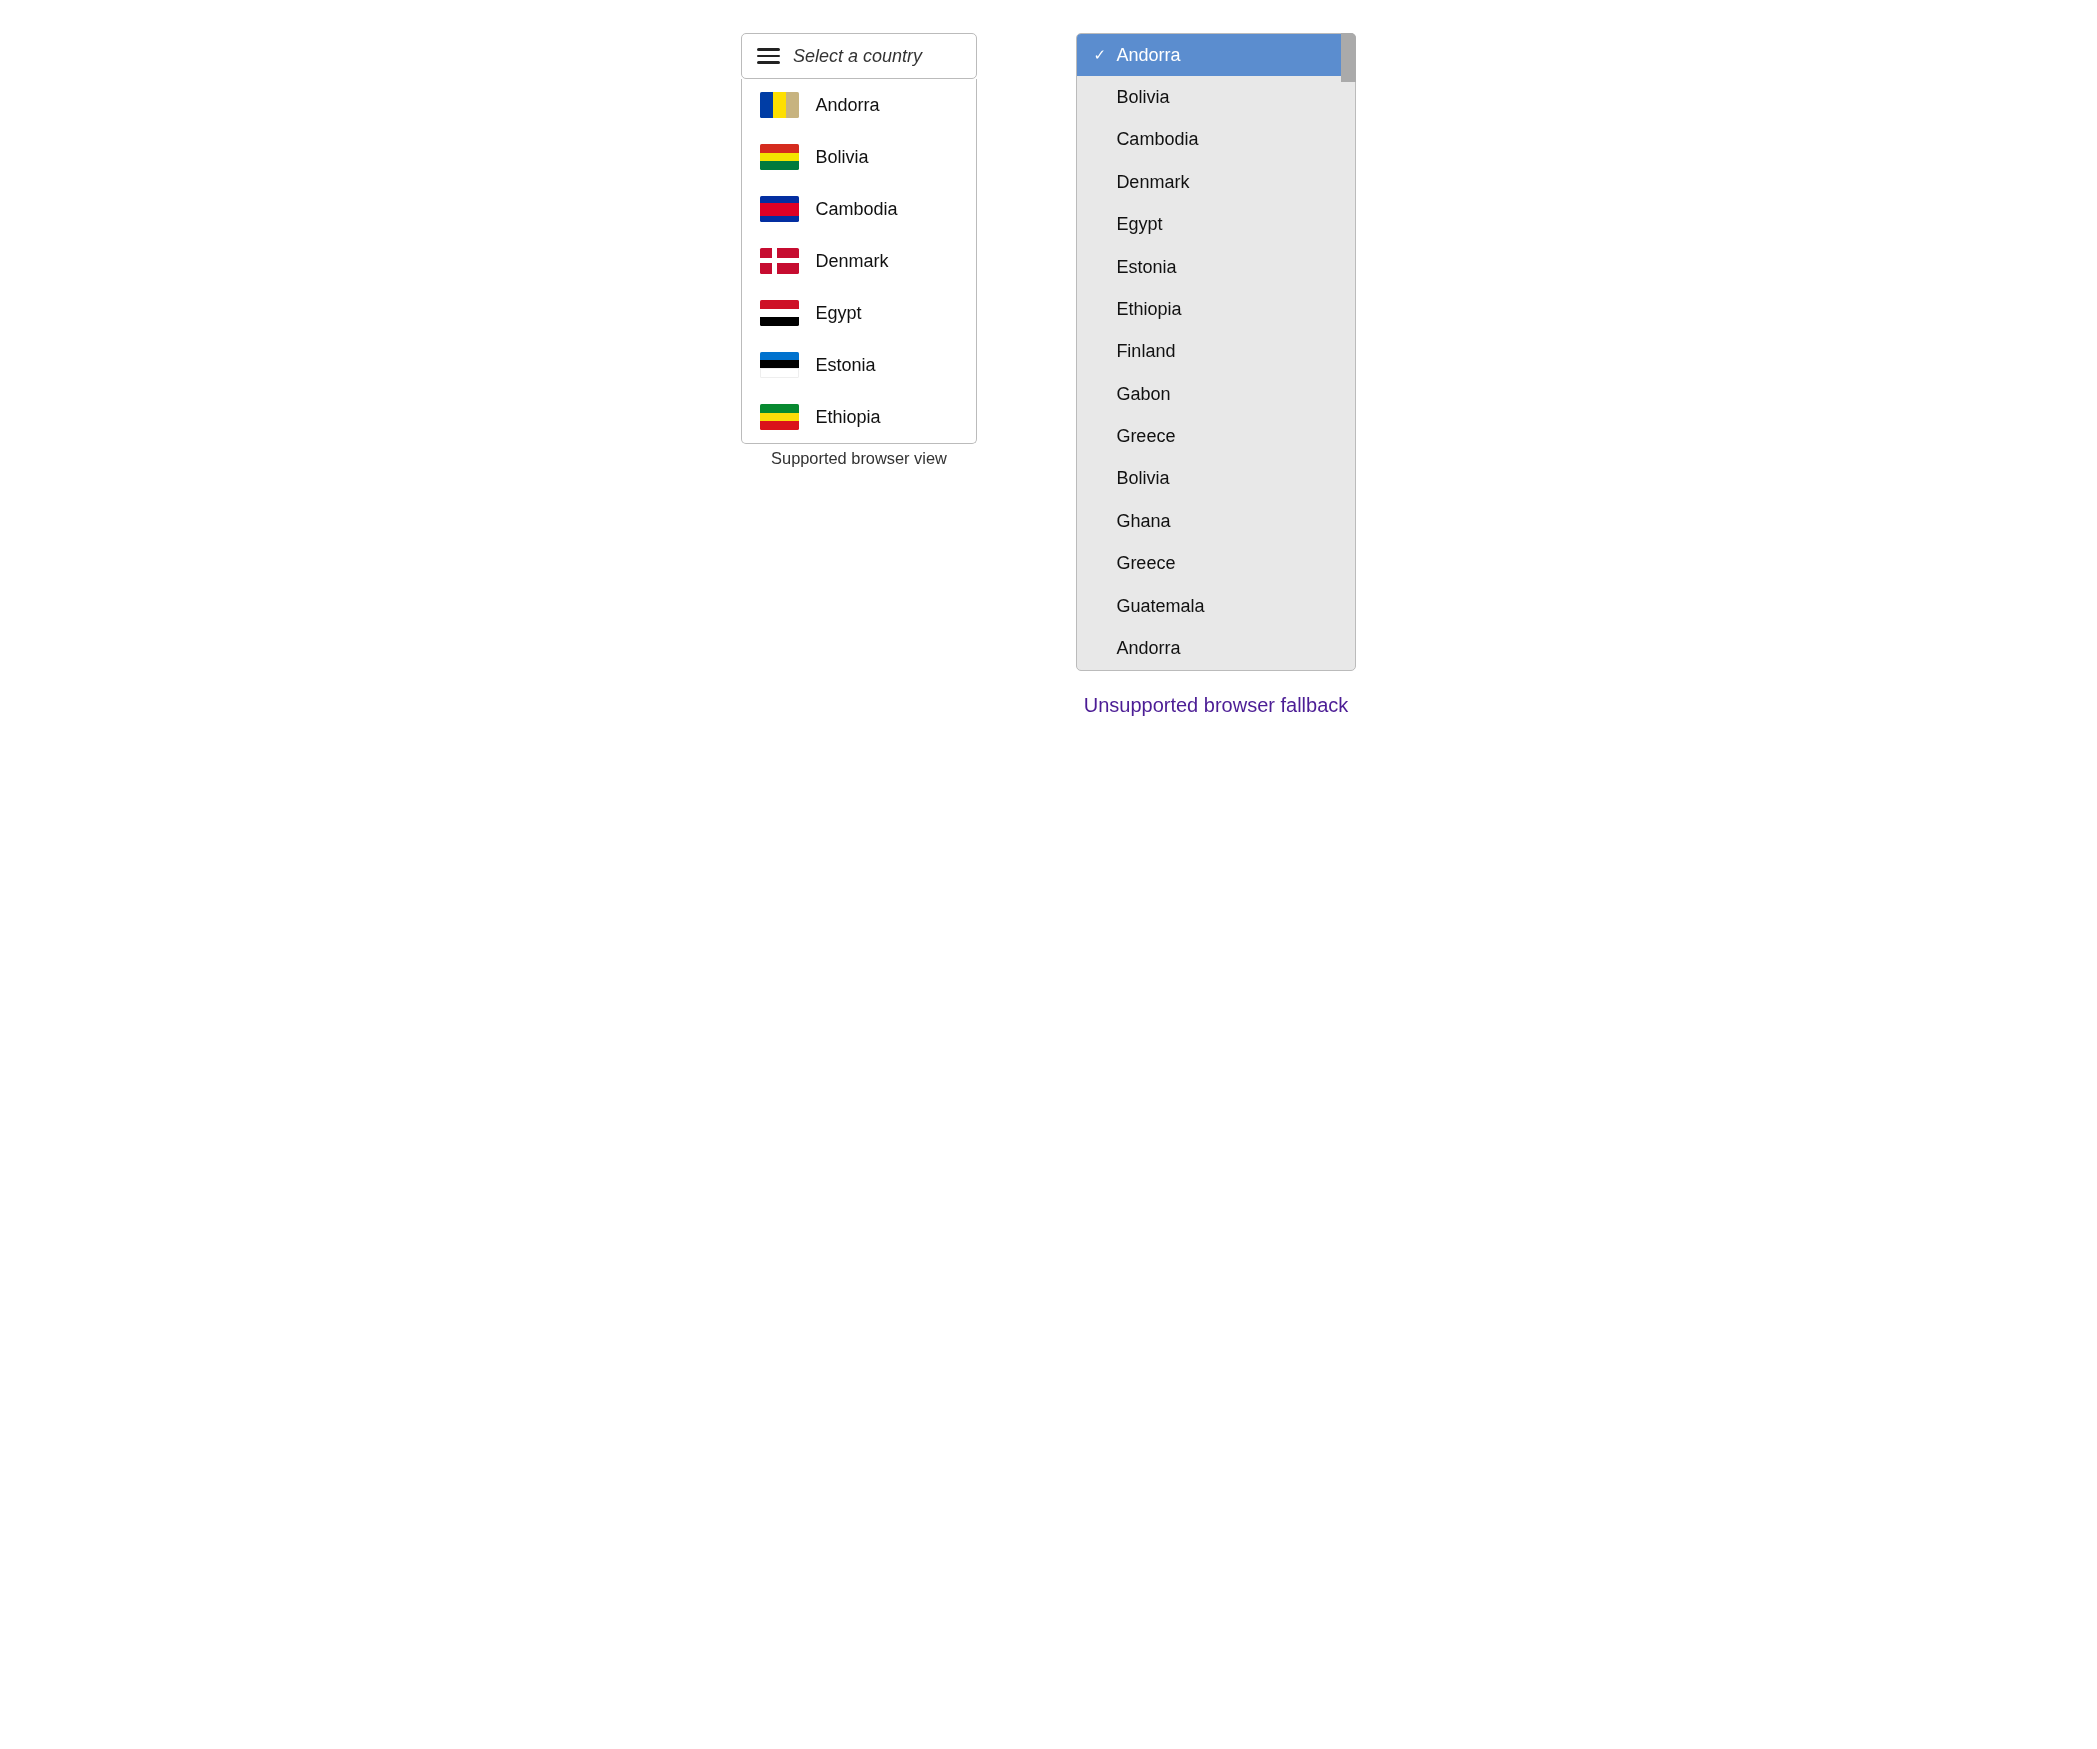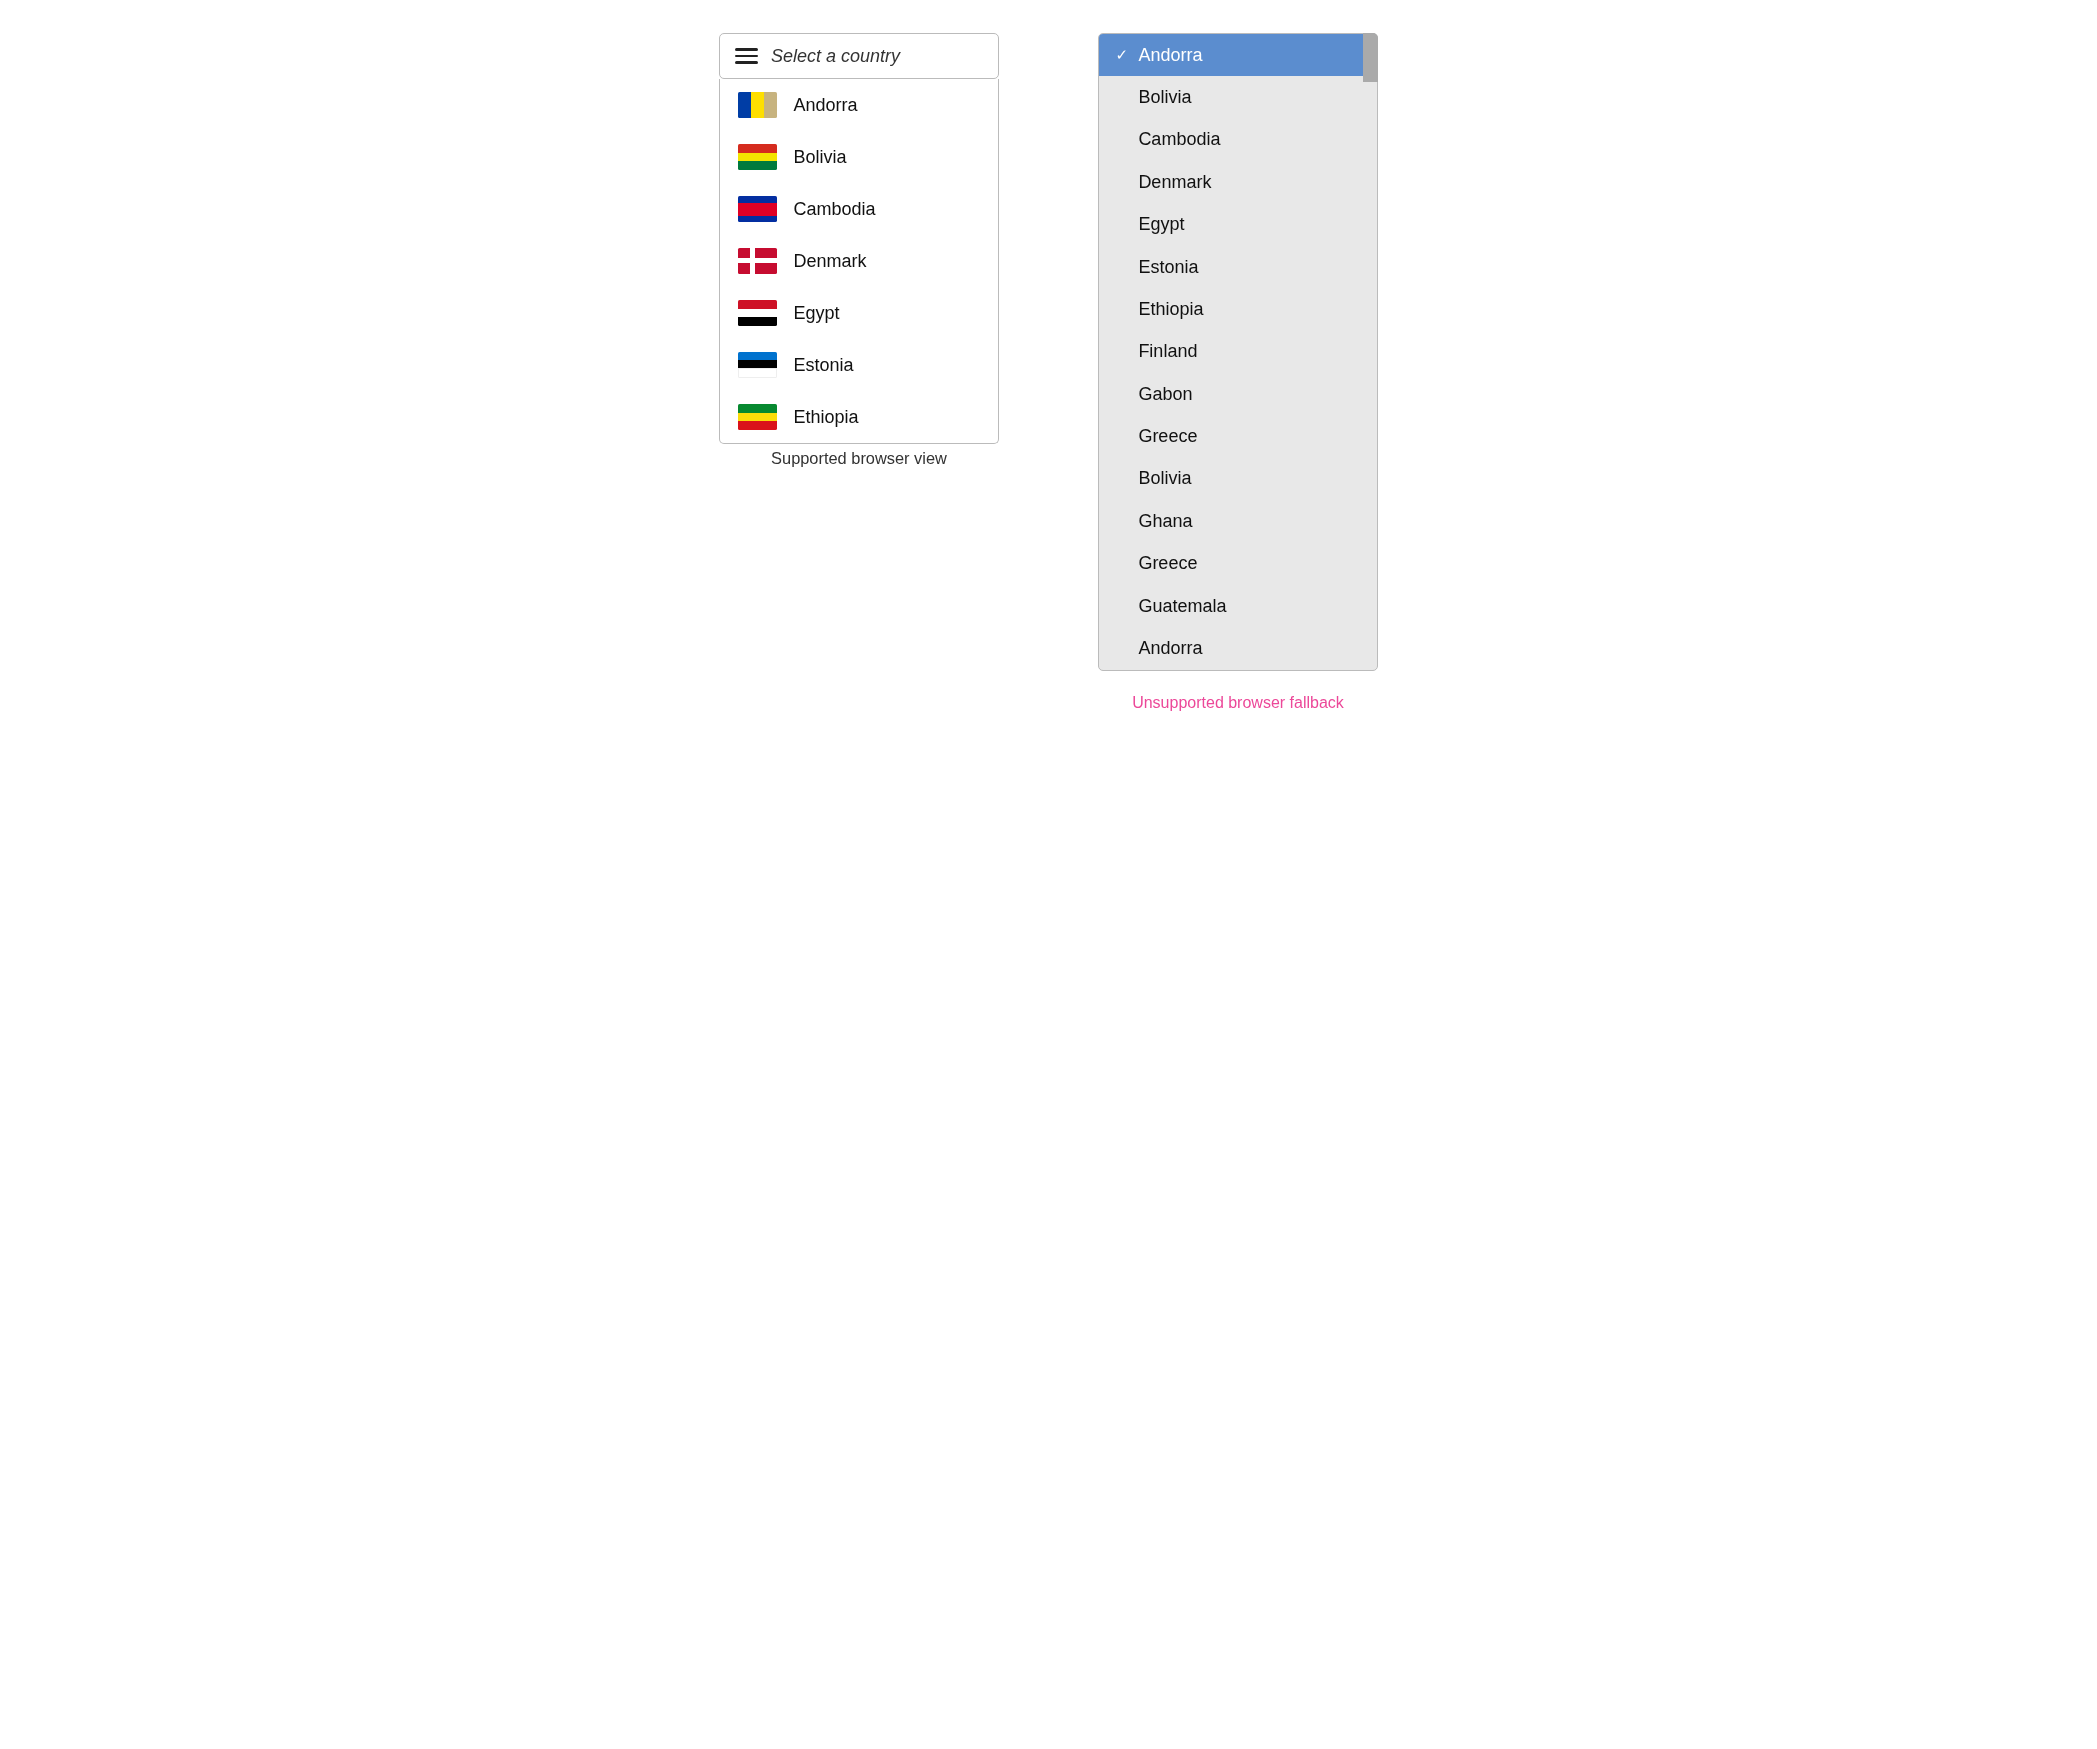--- a/index.html
+++ b/index.html
@@ -21,21 +21,21 @@
     }
 
     
     .left-panel {
       display: flex;
       flex-direction: column;
       align-items: center;
     }
 
     .custom-select-container {
-      width: 280px;
+      width: 236px;
     }
 
     .custom-select-trigger {
       display: flex;
       align-items: center;
       gap: 13px;
       border: 1.2px solid #bbb;
       border-radius: 5px;
       padding: 11.5px 15px;
       background: #fff;
@@ -217,22 +217,22 @@
       right: 0;
       top: 0;
       width: 15px;
       height: 49px;
       background: #aaa;
       border-radius: 0 5px 0 0;
     }
 
     .right-panel .panel-label {
       margin-top: 23px;
-      font-size: 16px;
-      color: #ec4899;
+      font-size: 20px;
+      color: #4c1d95;
       text-align: right;
     }
   </style>
 </head>
 <body>
 
 <div class="page-wrapper">
 
   <div class="left-panel">
     <div class="custom-select-container">

